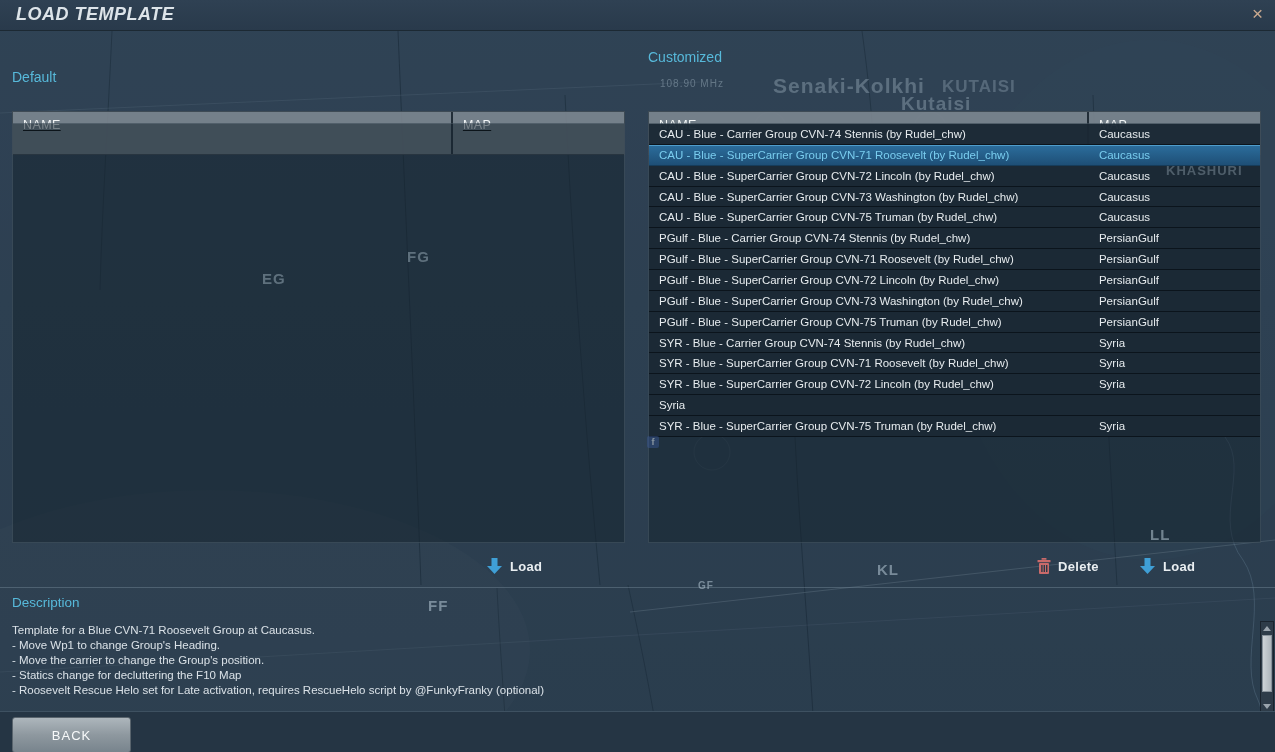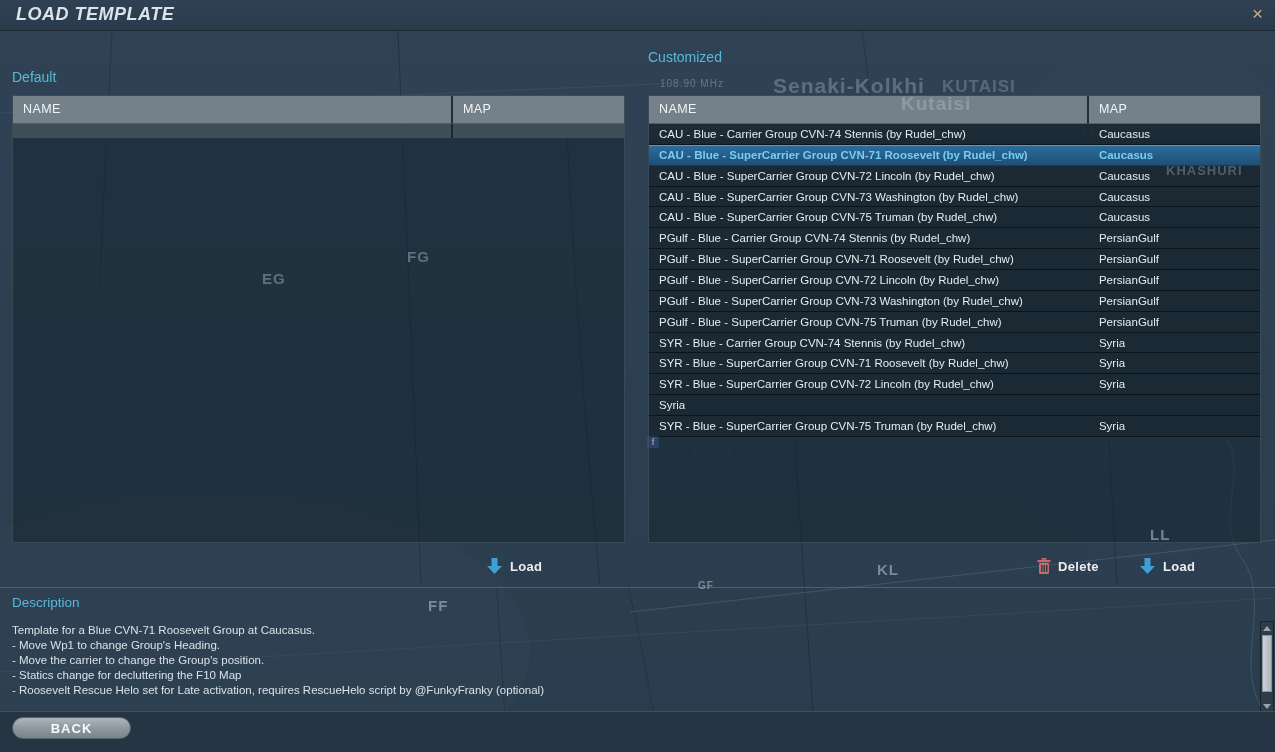--- a/index.html
+++ b/index.html
@@ -24,34 +24,34 @@
   .close{position:absolute;right:12px;top:3px;font-size:19px;color:#c9a98f;cursor:pointer;line-height:22px;}
 
   
   .panel-label{position:absolute;top:49px;font-size:14px;color:#57b9da;z-index:5;}
   .lbl-default{left:12px;margin-top:20px;} .lbl-customized{left:648px;}
   .desc-label{position:absolute;left:12px;top:595px;font-size:13.5px;color:#57b9da;z-index:5;}
 
   
   .table{position:absolute;top:95px;width:613px;height:448px;z-index:4;}
   .left-table{left:12px;} .right-table{left:648px;}
-  .thead{position:absolute;left:0;top:0;right:0;height:44px;display:flex;
-    background:rgba(126,137,146,0.88);border:1px solid rgba(40,52,62,0.7);box-sizing:border-box;}
+  .thead{position:absolute;left:0;top:16px;right:0;height:44px;display:flex;
+    background:rgba(126,137,146,0.88);border:1px solid rgba(40,52,62,0.7);box-sizing:border-box;text-decoration:underline;}
   .th{line-height:26px;color:#f2f5f6;font-size:12.5px;padding-left:10px;box-sizing:border-box;letter-spacing:0.4px;}
   .th-name{width:72%;border-right:2px solid #222e38;}
   .th-map{flex:1;}
   .tbody{position:absolute;left:0;top:28px;right:0;bottom:0;
     background:rgba(21,36,48,0.55);border:1px solid rgba(140,160,175,0.22);box-sizing:border-box;}
   .row{height:20.87px;display:flex;align-items:center;
     background:rgba(27,41,53,0.93);border-bottom:1px solid rgba(8,16,24,0.85);
     font-size:11.5px;color:#e6ebee;cursor:pointer;box-sizing:border-box;}
   .c-name{width:72%;padding-left:10px;white-space:nowrap;overflow:hidden;box-sizing:border-box;}
   .c-map{flex:1;padding-left:10px;white-space:nowrap;box-sizing:border-box;}
   .row.selected{background:linear-gradient(180deg,#2b6c9b,#1e4f76);color:#79cdef;
-    border-top:1px solid #4f9dcb;border-bottom:1px solid #163c5a;font-weight:bold;}
+    border-top:1px solid #4f9dcb;border-bottom:1px solid #163c5a;}
 
   
   .action{position:absolute;top:555px;height:22px;display:flex;align-items:center;gap:7px;z-index:5;cursor:pointer;}
   .act-load-left{left:486px;} .act-delete{left:1037px;} .act-load-right{left:1139px;}
   .action .label{font-size:13px;font-weight:bold;color:#e9eef1;letter-spacing:0.3px;}
   .icon{display:inline-flex;}
 
   
   .divider{position:absolute;left:0;top:587px;width:100%;height:1px;background:rgba(110,130,145,0.5);z-index:5;}
   .desc-body{position:absolute;left:12px;top:623px;width:1180px;z-index:5;
@@ -63,23 +63,23 @@
   .sb-btn{position:absolute;left:0;width:100%;height:12px;display:flex;align-items:center;justify-content:center;cursor:pointer;}
   .sb-up{top:0;} .sb-down{bottom:0;}
   .tri-up{width:0;height:0;border-left:4px solid transparent;border-right:4px solid transparent;border-bottom:5px solid #9aa4ad;}
   .tri-down{width:0;height:0;border-left:4px solid transparent;border-right:4px solid transparent;border-top:5px solid #9aa4ad;}
   .sb-thumb{position:absolute;left:1px;right:1px;top:13px;height:57px;cursor:pointer;
     background:linear-gradient(90deg,#cdd3d7,#aeb6bc);border:1px solid #89939b;box-sizing:border-box;}
 
   
   .bottombar{position:absolute;left:0;top:711px;width:100%;height:41px;z-index:8;
     background:#253544;border-top:1px solid #3e5161;box-sizing:border-box;}
-  .back-btn{position:absolute;left:12px;top:5px;width:119px;height:22px;
+  .back-btn{position:absolute;left:12px;top:5px;width:119px;height:36px;
     background:linear-gradient(180deg,#adb6bc 0%,#8e989f 50%,#78848d 100%);
-    border:1px solid #59646d;border-radius:11px;color:#f7f9fa;font-weight:bold;font-size:13px;
+    border:1px solid #59646d;border-radius:3px;color:#f7f9fa;font-weight:normal;font-size:13px;
     letter-spacing:1px;font-family:inherit;cursor:pointer;}
 </style>
 </head>
 <body>
 
 <div class="screen">
 
   <svg class="map-svg" width="1275" height="752">
     <ellipse cx="210" cy="650" rx="320" ry="160" fill="rgba(95,115,125,0.10)"></ellipse>
     <ellipse cx="1150" cy="300" rx="200" ry="260" fill="rgba(70,95,115,0.10)"></ellipse>

